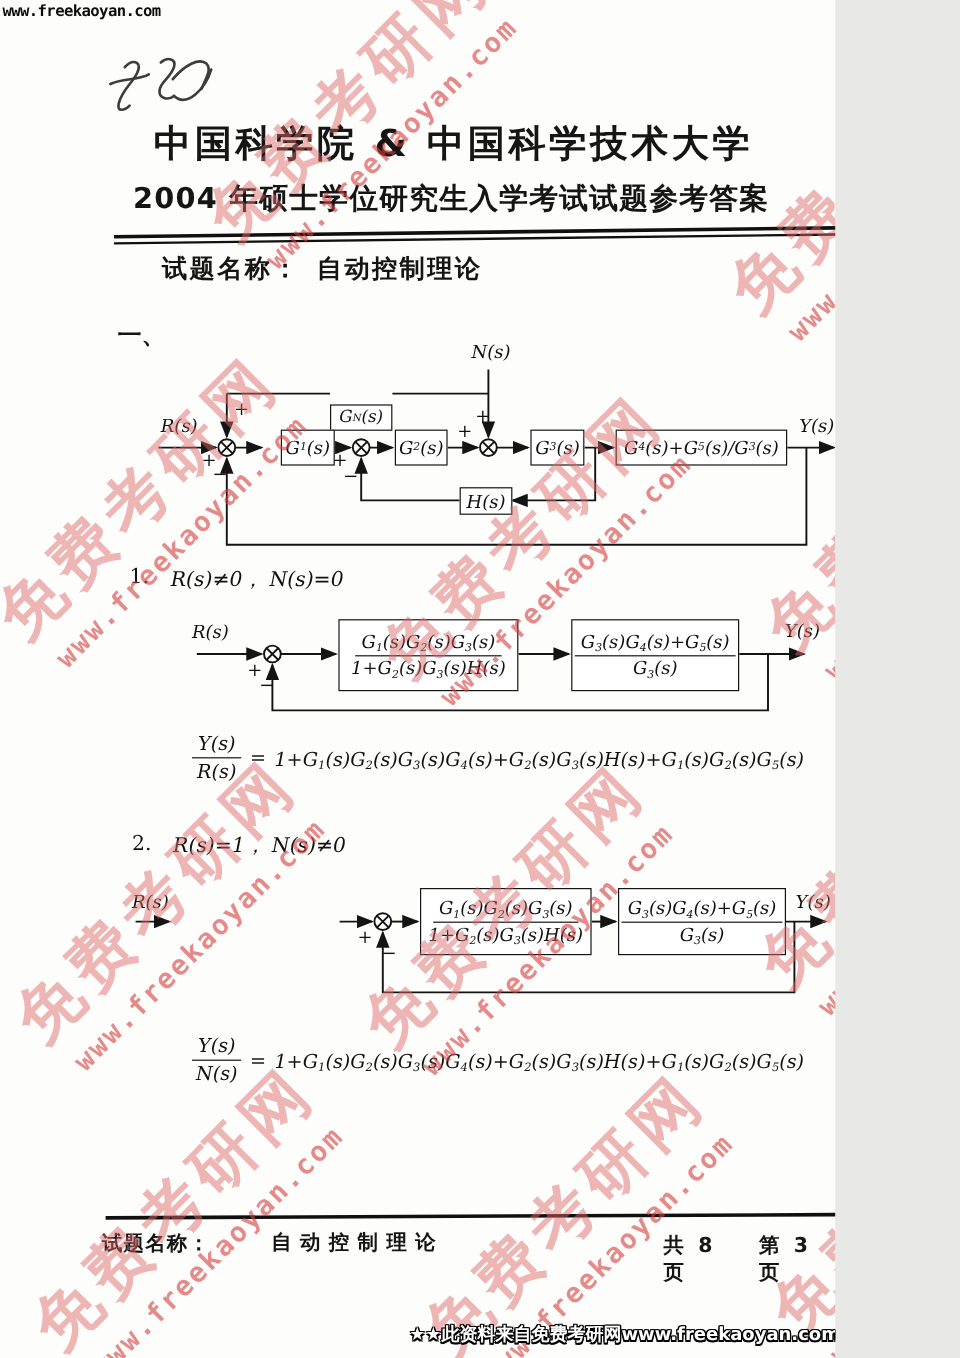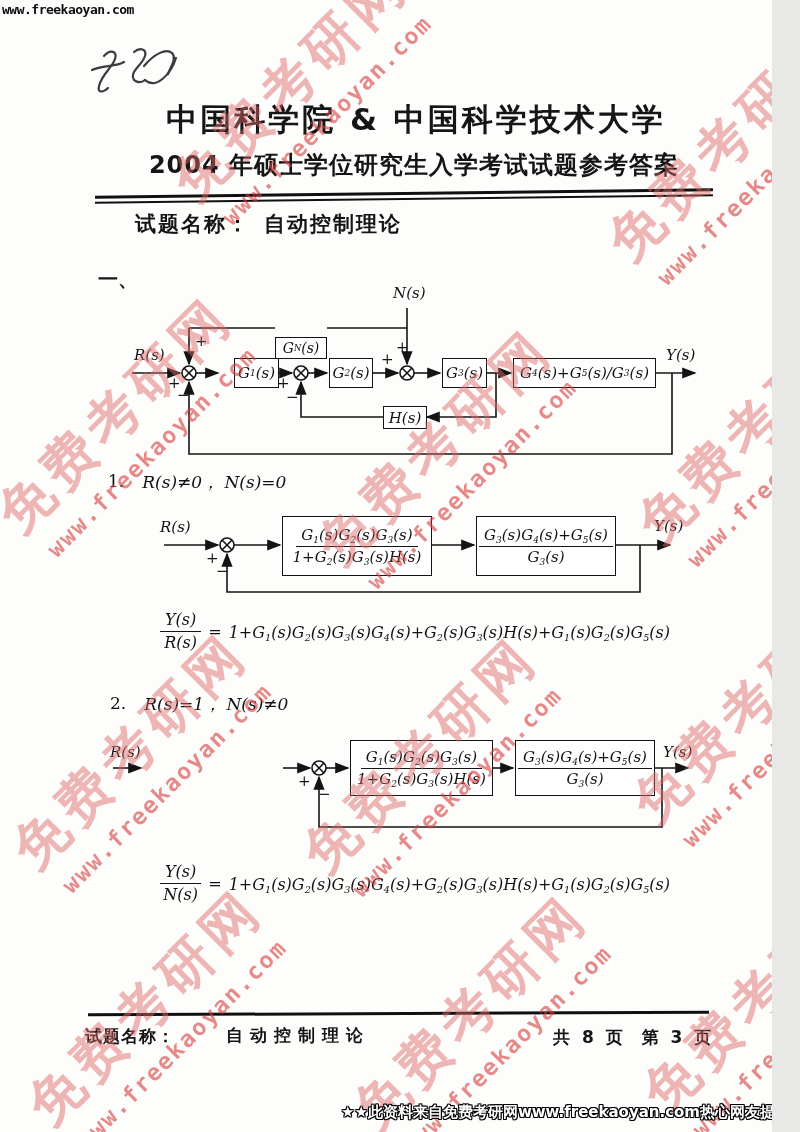--- a/index.html
+++ b/index.html
@@ -1,17 +1,17 @@
 <!DOCTYPE html>
 <html><head>
 <meta charset="utf-8">
 <style>
   html,body{margin:0;padding:0;}
   body{background:#e8e8e6;font-family:"DejaVu Sans","Liberation Sans",sans-serif;}
-  .page{position:relative;width:772px;height:1132px;background:#fdfdfb;overflow:hidden;color:#151515;}
+  .page{position:relative;width:696px;height:1132px;background:#fdfdfb;overflow:hidden;color:#151515;}
   .abs{position:absolute;}
   .cjk{font-family:"DejaVu Sans","Liberation Sans",sans-serif;}
   .math{font-family:"DejaVu Serif","Liberation Serif",serif;font-style:italic;}
   sub{font-size:60%;line-height:0;vertical-align:-0.3em;}
   
   .top-url{left:2px;top:2px;font-family:"DejaVu Sans Mono","Liberation Mono",monospace;font-weight:bold;font-size:13px;color:#0d0d0d;letter-spacing:-0.5px;}
   .title{left:0;right:0;top:99px;text-align:center;font-size:31px;font-weight:700;letter-spacing:3px;transform:translateX(30px);}
   .subtitle{left:0;right:0;top:149px;text-align:center;font-size:24px;font-weight:600;letter-spacing:1px;transform:translateX(28px);}
   .rule1{left:95px;top:192px;width:618px;height:3px;background:#101010;transform:rotate(-0.7deg);}
   .rule2{left:95px;top:198px;width:618px;height:2px;background:#101010;transform:rotate(-0.7deg);}

